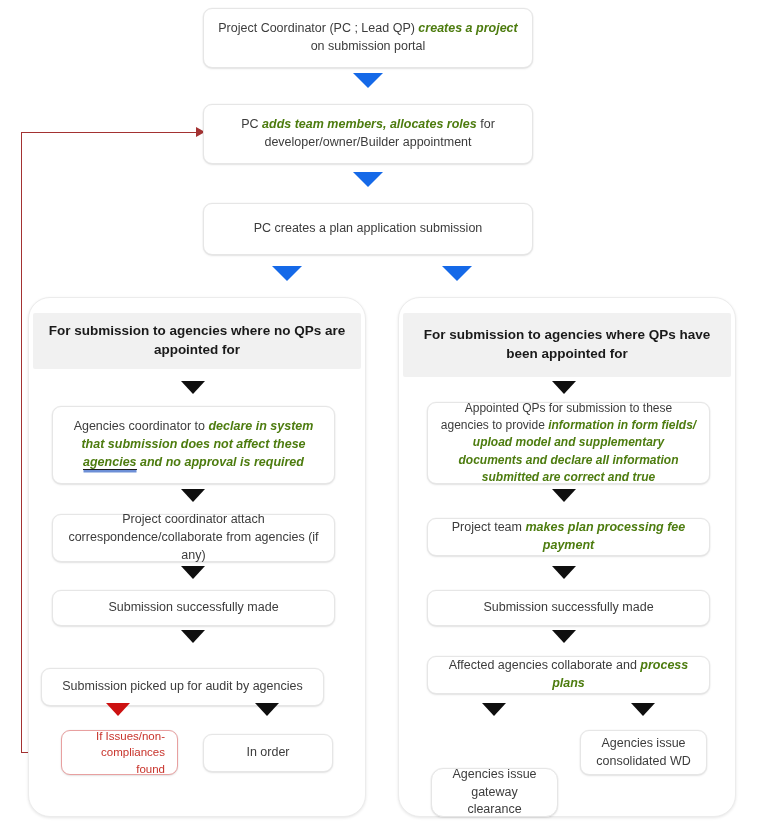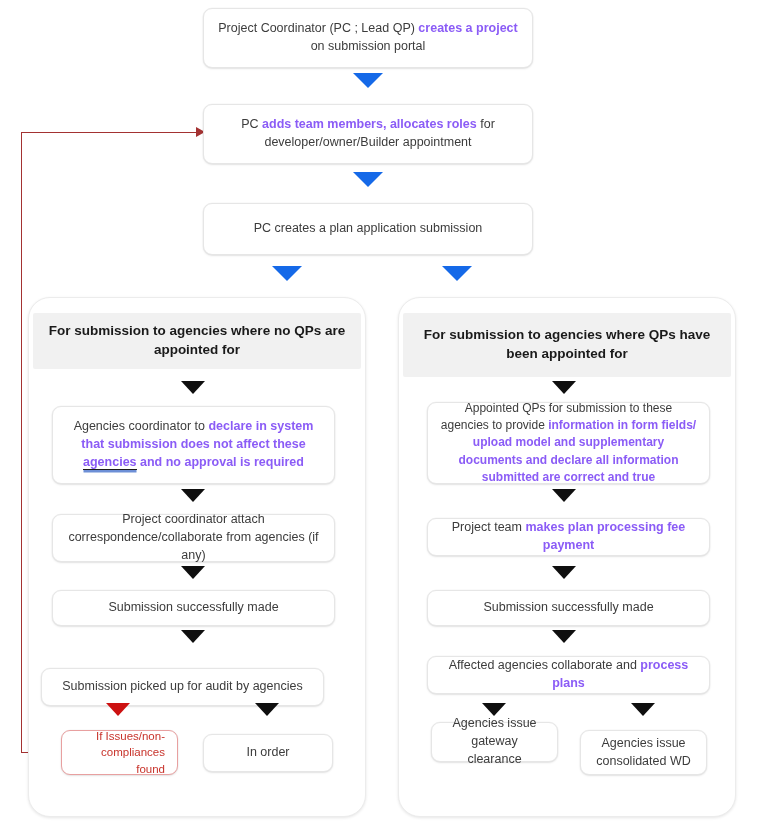--- a/index.html
+++ b/index.html
@@ -27,21 +27,21 @@
     display: flex;
     align-items: center;
     justify-content: center;
     text-align: center;
     color: #3c3c3c;
     font-size: 12.5px;
     line-height: 1.42;
     padding: 6px 12px;
   }
   .node .t { display: block; width: 100%; }
-  .node b { font-weight: 700; color: #8b5cf6; }
+  .node b { font-weight: 700; color: #4d7c0f; font-style: italic; }
 
   .node.red {
     border: 1px solid #e8a0a0;
     color: #c8332b;
     text-align: right;
   }
 
   
   .panel {
     position: absolute;
@@ -208,21 +208,21 @@
 
   <div class="node" style="left:427px; top:656px; width:283px; height:38px;">
     <span class="t">
       <span>Affected agencies collaborate and </span><b>process plans</b>
     </span>
   </div>
 
   <div class="arrow small" style="left:482px; top:703px;"></div>
   <div class="arrow small" style="left:631px; top:703px;"></div>
 
-  <div class="node" style="left:431px; top:722px; width:127px; height:40px;">
+  <div class="node" style="left:431px; top:768px; width:127px; height:49px;border-radius:12px;">
     <span class="t">Agencies issue gateway clearance</span>
   </div>
 
   <div class="node" style="left:580px; top:730px; width:127px; height:45px;">
     <span class="t">Agencies issue consolidated WD</span>
   </div>
 
 </div>
 
 </body></html>

